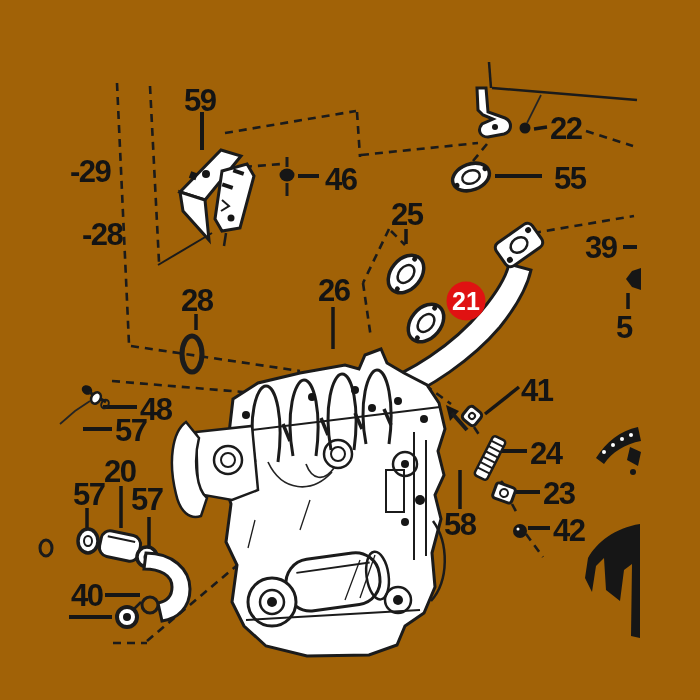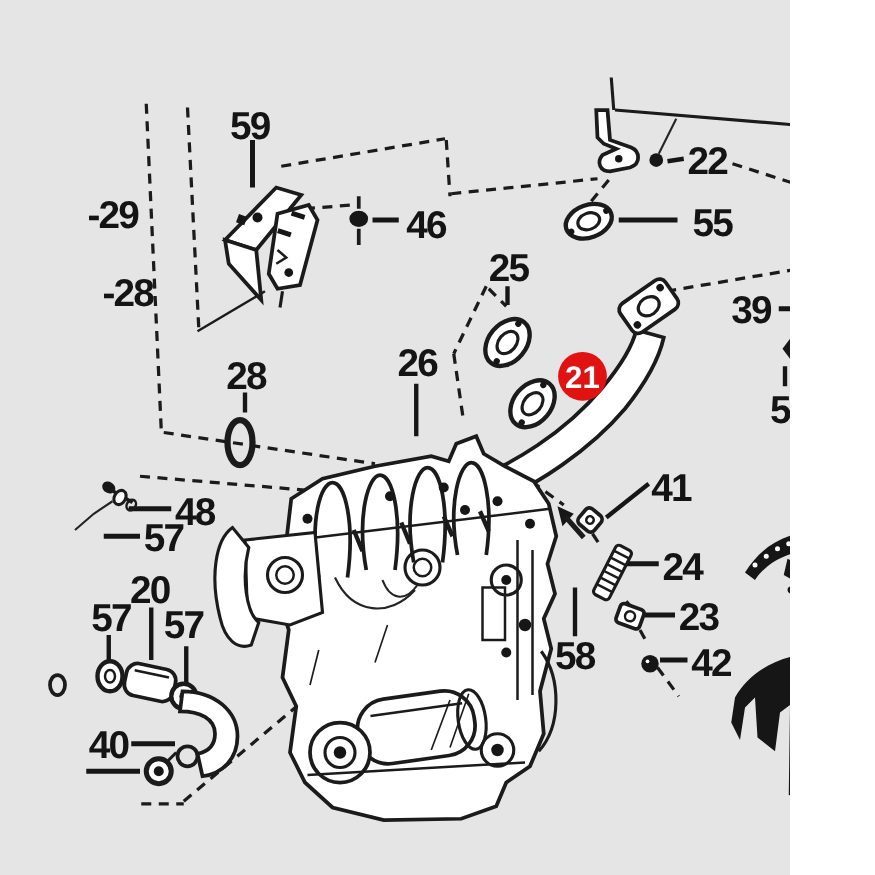--- a/index.html
+++ b/index.html
@@ -1,16 +1,16 @@
 <!DOCTYPE html>
 <html><head>
 <meta charset="utf-8">
 <style>
   html,body{margin:0;padding:0;background:#ffffff;}
-  .stage{width:632px;height:700px;position:relative;background:#e5e5e5;overflow:hidden;text-decoration:underline;}
+  .stage{width:700px;height:700px;position:relative;background:#a16207;overflow:hidden;text-decoration:underline;}
   svg{display:block;}
   .lbl{font-family:"Liberation Sans","DejaVu Sans",sans-serif;font-weight:700;font-size:31px;
        letter-spacing:-1.5px;fill:#141414;}
   .badge-txt{font-family:"Liberation Sans","DejaVu Sans",sans-serif;font-weight:700;font-size:25px;
        text-anchor:middle;}
   .ink{stroke:#1b1b1b;fill:none;}
   .inkf{stroke:#1b1b1b;fill:#ffffff;}
   .dash{stroke:#1b1b1b;fill:none;stroke-width:2.6;stroke-dasharray:8 6;}
   .lead{stroke:#161616;stroke-width:4;fill:none;}
   .lead3{stroke:#161616;stroke-width:3.5;fill:none;}

